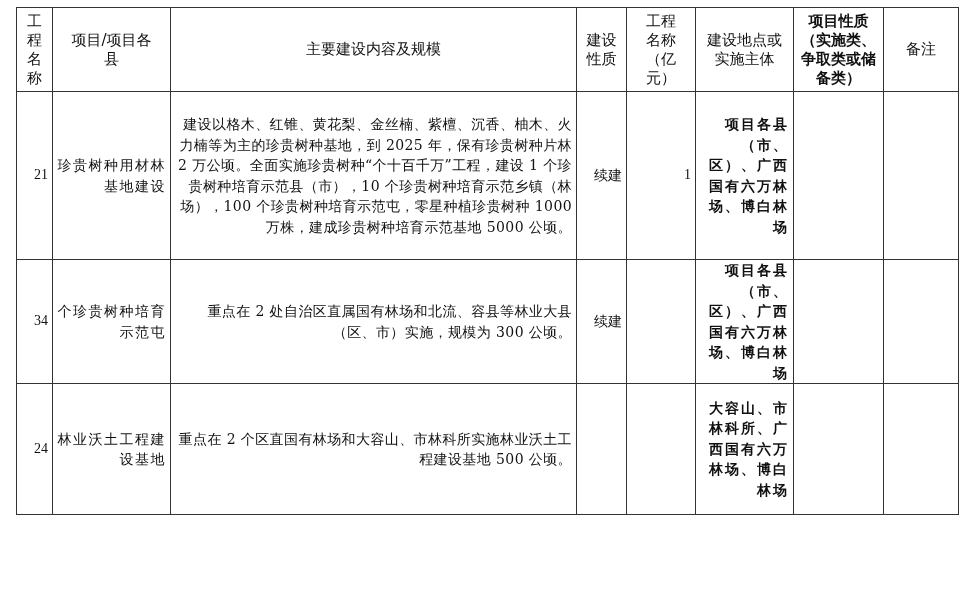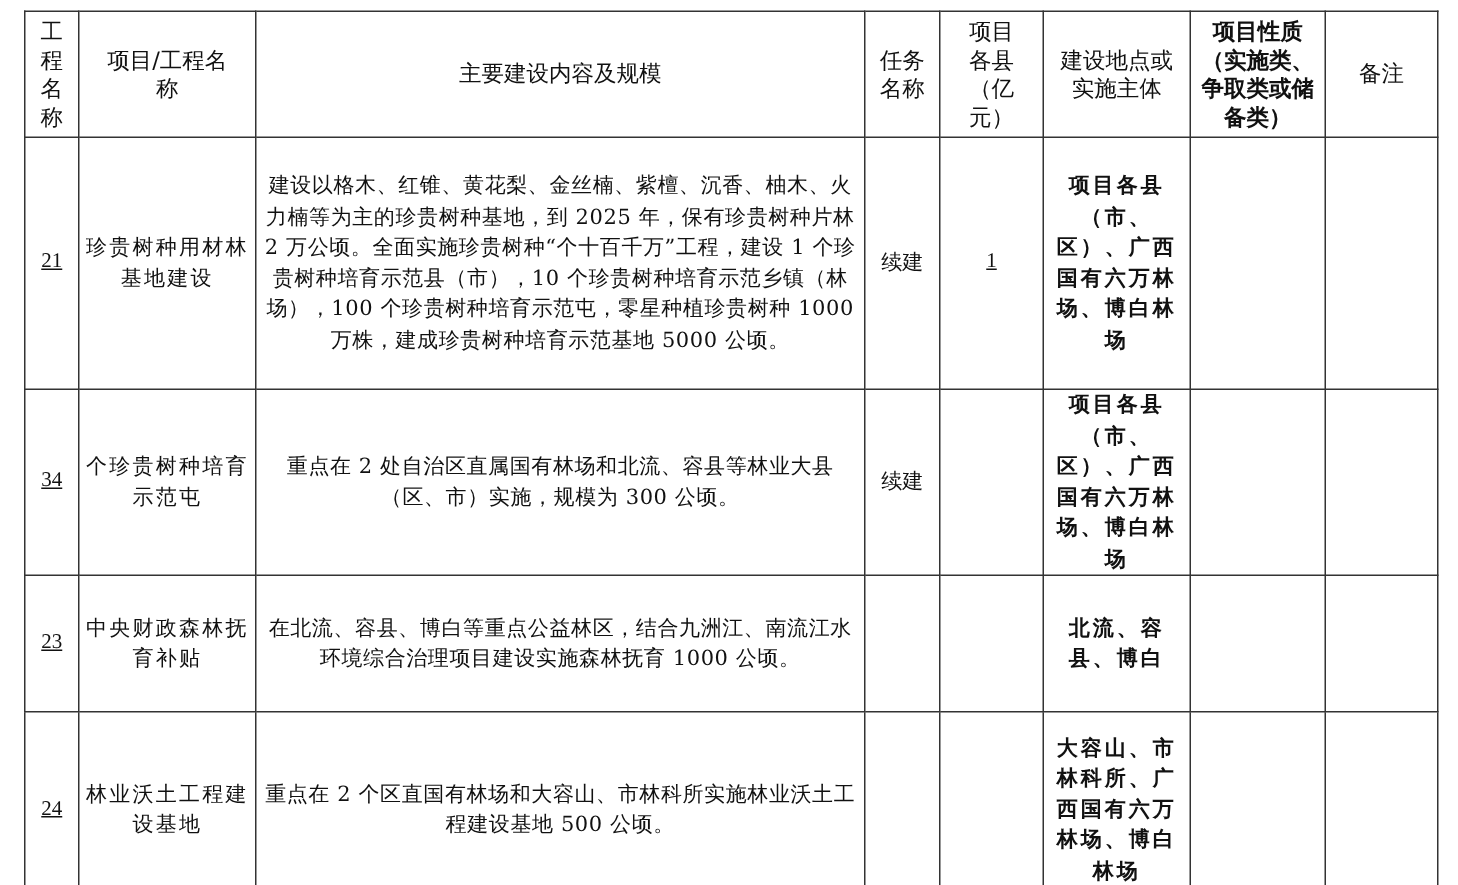--- a/index.html
+++ b/index.html
@@ -18,25 +18,25 @@
       vertical-align: middle;
       text-align: center;
       overflow: hidden;
     }
     table.doc th {
       font-family: "DejaVu Sans", "Liberation Sans", sans-serif;
       font-weight: normal;
       font-size: 15px;
       line-height: 19px;
     }
-    table.doc td { font-size: 14px; line-height: 20.5px; }
+    table.doc td { font-size: 14px; line-height: 20.5px; text-align: right; }
     td.content { text-align: justify; padding: 0 6px; letter-spacing: 0.4px; }
     td.loc { letter-spacing: 2px; padding: 0 6px; font-weight: bold; }
     td.name { letter-spacing: 1.5px; padding: 0 6px; }
-    td.num { font-family: "Liberation Serif", serif; text-decoration: underline; }
+    td.num { font-family: "Liberation Serif", serif; }
     tr.h { height: 84px; }
     tr.r21 { height: 168px; }
     tr.r22 { height: 103px; }
     tr.r23 { height: 91px; }
     tr.r24 { height: 131px; }
   </style>
 </head>
 <body>
 
 <table class="doc">
@@ -46,24 +46,24 @@
     <col style="width:406px">
     <col style="width:50px">
     <col style="width:69px">
     <col style="width:98px">
     <col style="width:90px">
     <col style="width:75px">
   </colgroup>
   <tbody>
       <tr class="h">
     <th style="padding:0 8px;">工程名称</th>
-    <th style="padding:0 14px;">项目/工程名称</th>
+    <th style="padding:0 14px;">项目/项目各县</th>
     <th>主要建设内容及规模</th>
-    <th style="padding:0 8px;">任务名称</th>
-    <th style="padding:0 12px;">项目各县（亿元）</th>
+    <th style="padding:0 8px;">建设性质</th>
+    <th style="padding:0 12px;">工程名称（亿元）</th>
     <th style="padding:0 8px;">建设地点或实施主体</th>
     <th style="padding:0 6px;font-weight:bold;">项目性质（实施类、争取类或储备类）</th>
     <th>备注</th>
   </tr>
 
   <tr class="r21">
     <td class="num">21</td>
     <td class="name">珍贵树种用材林基地建设</td>
     <td class="content">建设以格木、红锥、黄花梨、金丝楠、紫檀、沉香、柚木、火力楠等为主的珍贵树种基地，到 2025 年，保有珍贵树种片林 2 万公顷。全面实施珍贵树种“个十百千万”工程，建设 1 个珍贵树种培育示范县（市），10 个珍贵树种培育示范乡镇（林场），100 个珍贵树种培育示范屯，零星种植珍贵树种 1000 万株，建成珍贵树种培育示范基地 5000 公顷。</td>
     <td>续建</td>
@@ -77,30 +77,20 @@
     <td class="num">34</td>
     <td class="name">个珍贵树种培育示范屯</td>
     <td class="content">重点在 2 处自治区直属国有林场和北流、容县等林业大县（区、市）实施，规模为 300 公顷。</td>
     <td>续建</td>
     <td class="num"></td>
     <td class="loc">项目各县（市、区）、广西国有六万林场、博白林场</td>
     <td></td>
     <td></td>
   </tr>
 
-  <tr class="r23">
-    <td class="num">23</td>
-    <td class="name">中央财政森林抚育补贴</td>
-    <td class="content">在北流、容县、博白等重点公益林区，结合九洲江、南流江水环境综合治理项目建设实施森林抚育 1000 公顷。</td>
-    <td></td>
-    <td class="num"></td>
-    <td class="loc">北流、容县、博白</td>
-    <td></td>
-    <td></td>
-  </tr>
 
   <tr class="r24">
     <td class="num">24</td>
     <td class="name">林业沃土工程建设基地</td>
     <td class="content">重点在 2 个区直国有林场和大容山、市林科所实施林业沃土工程建设基地 500 公顷。</td>
     <td></td>
     <td class="num"></td>
     <td class="loc">大容山、市林科所、广西国有六万林场、博白林场</td>
     <td></td>
     <td></td>

